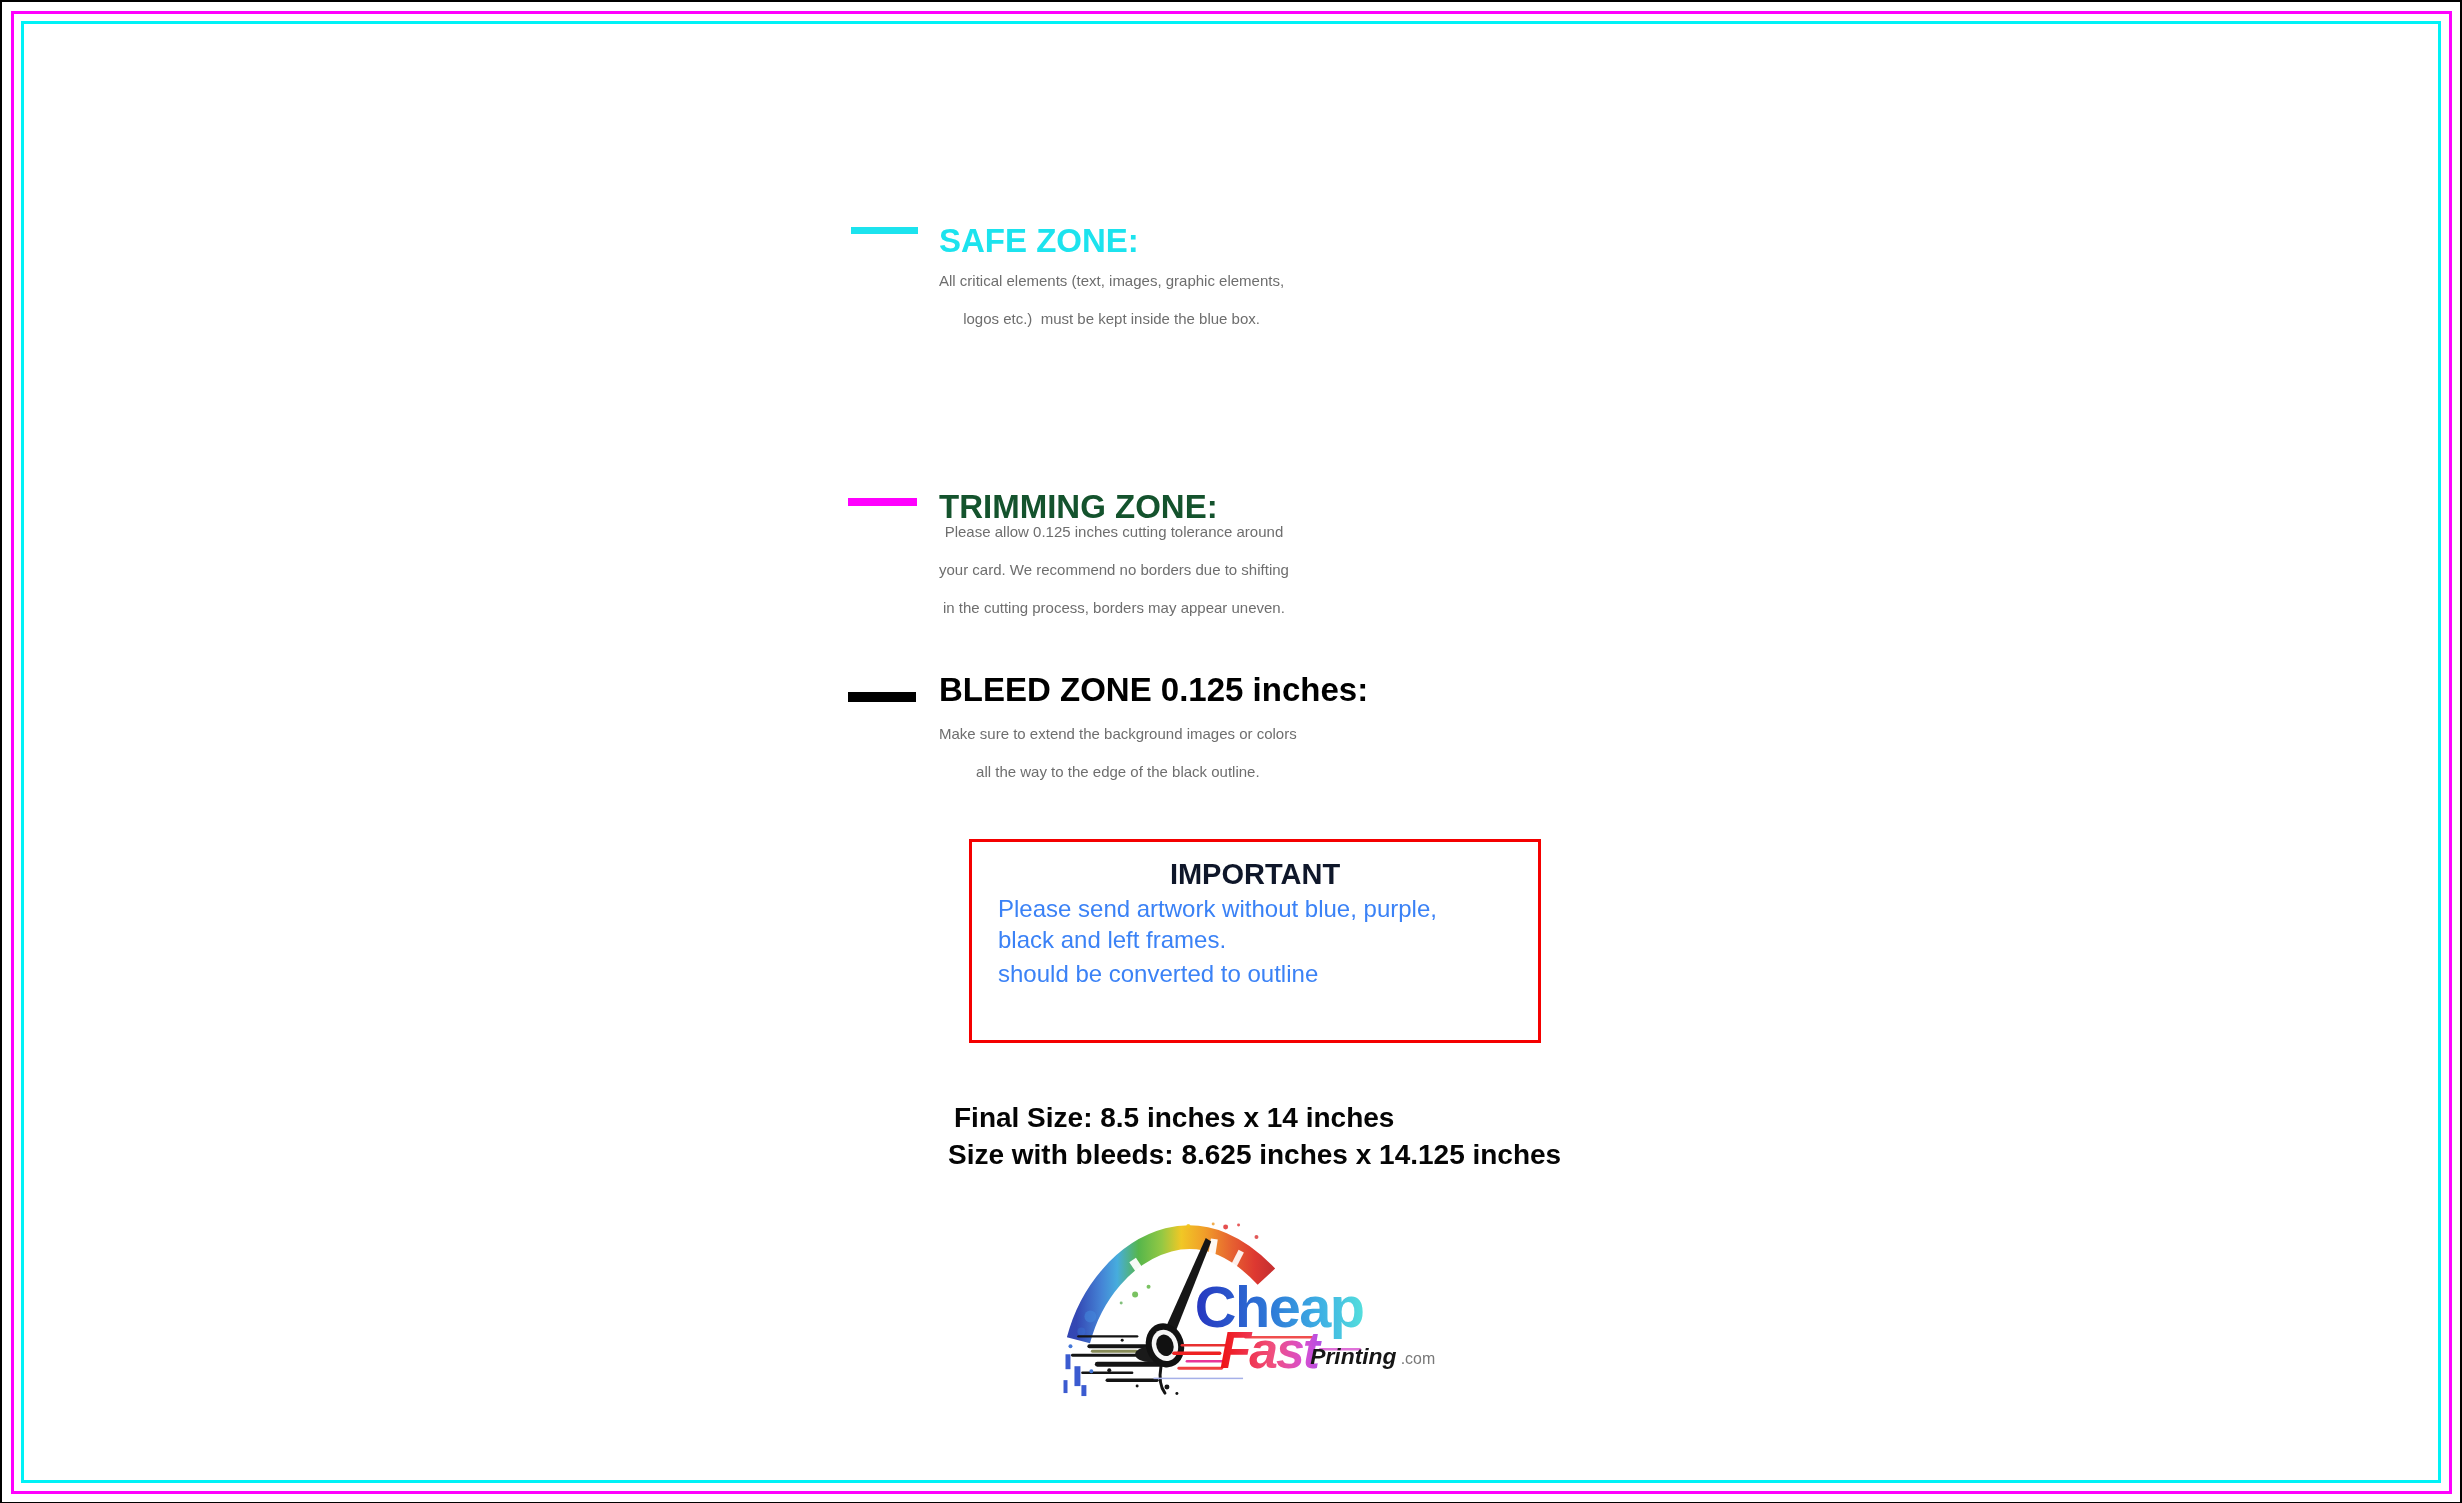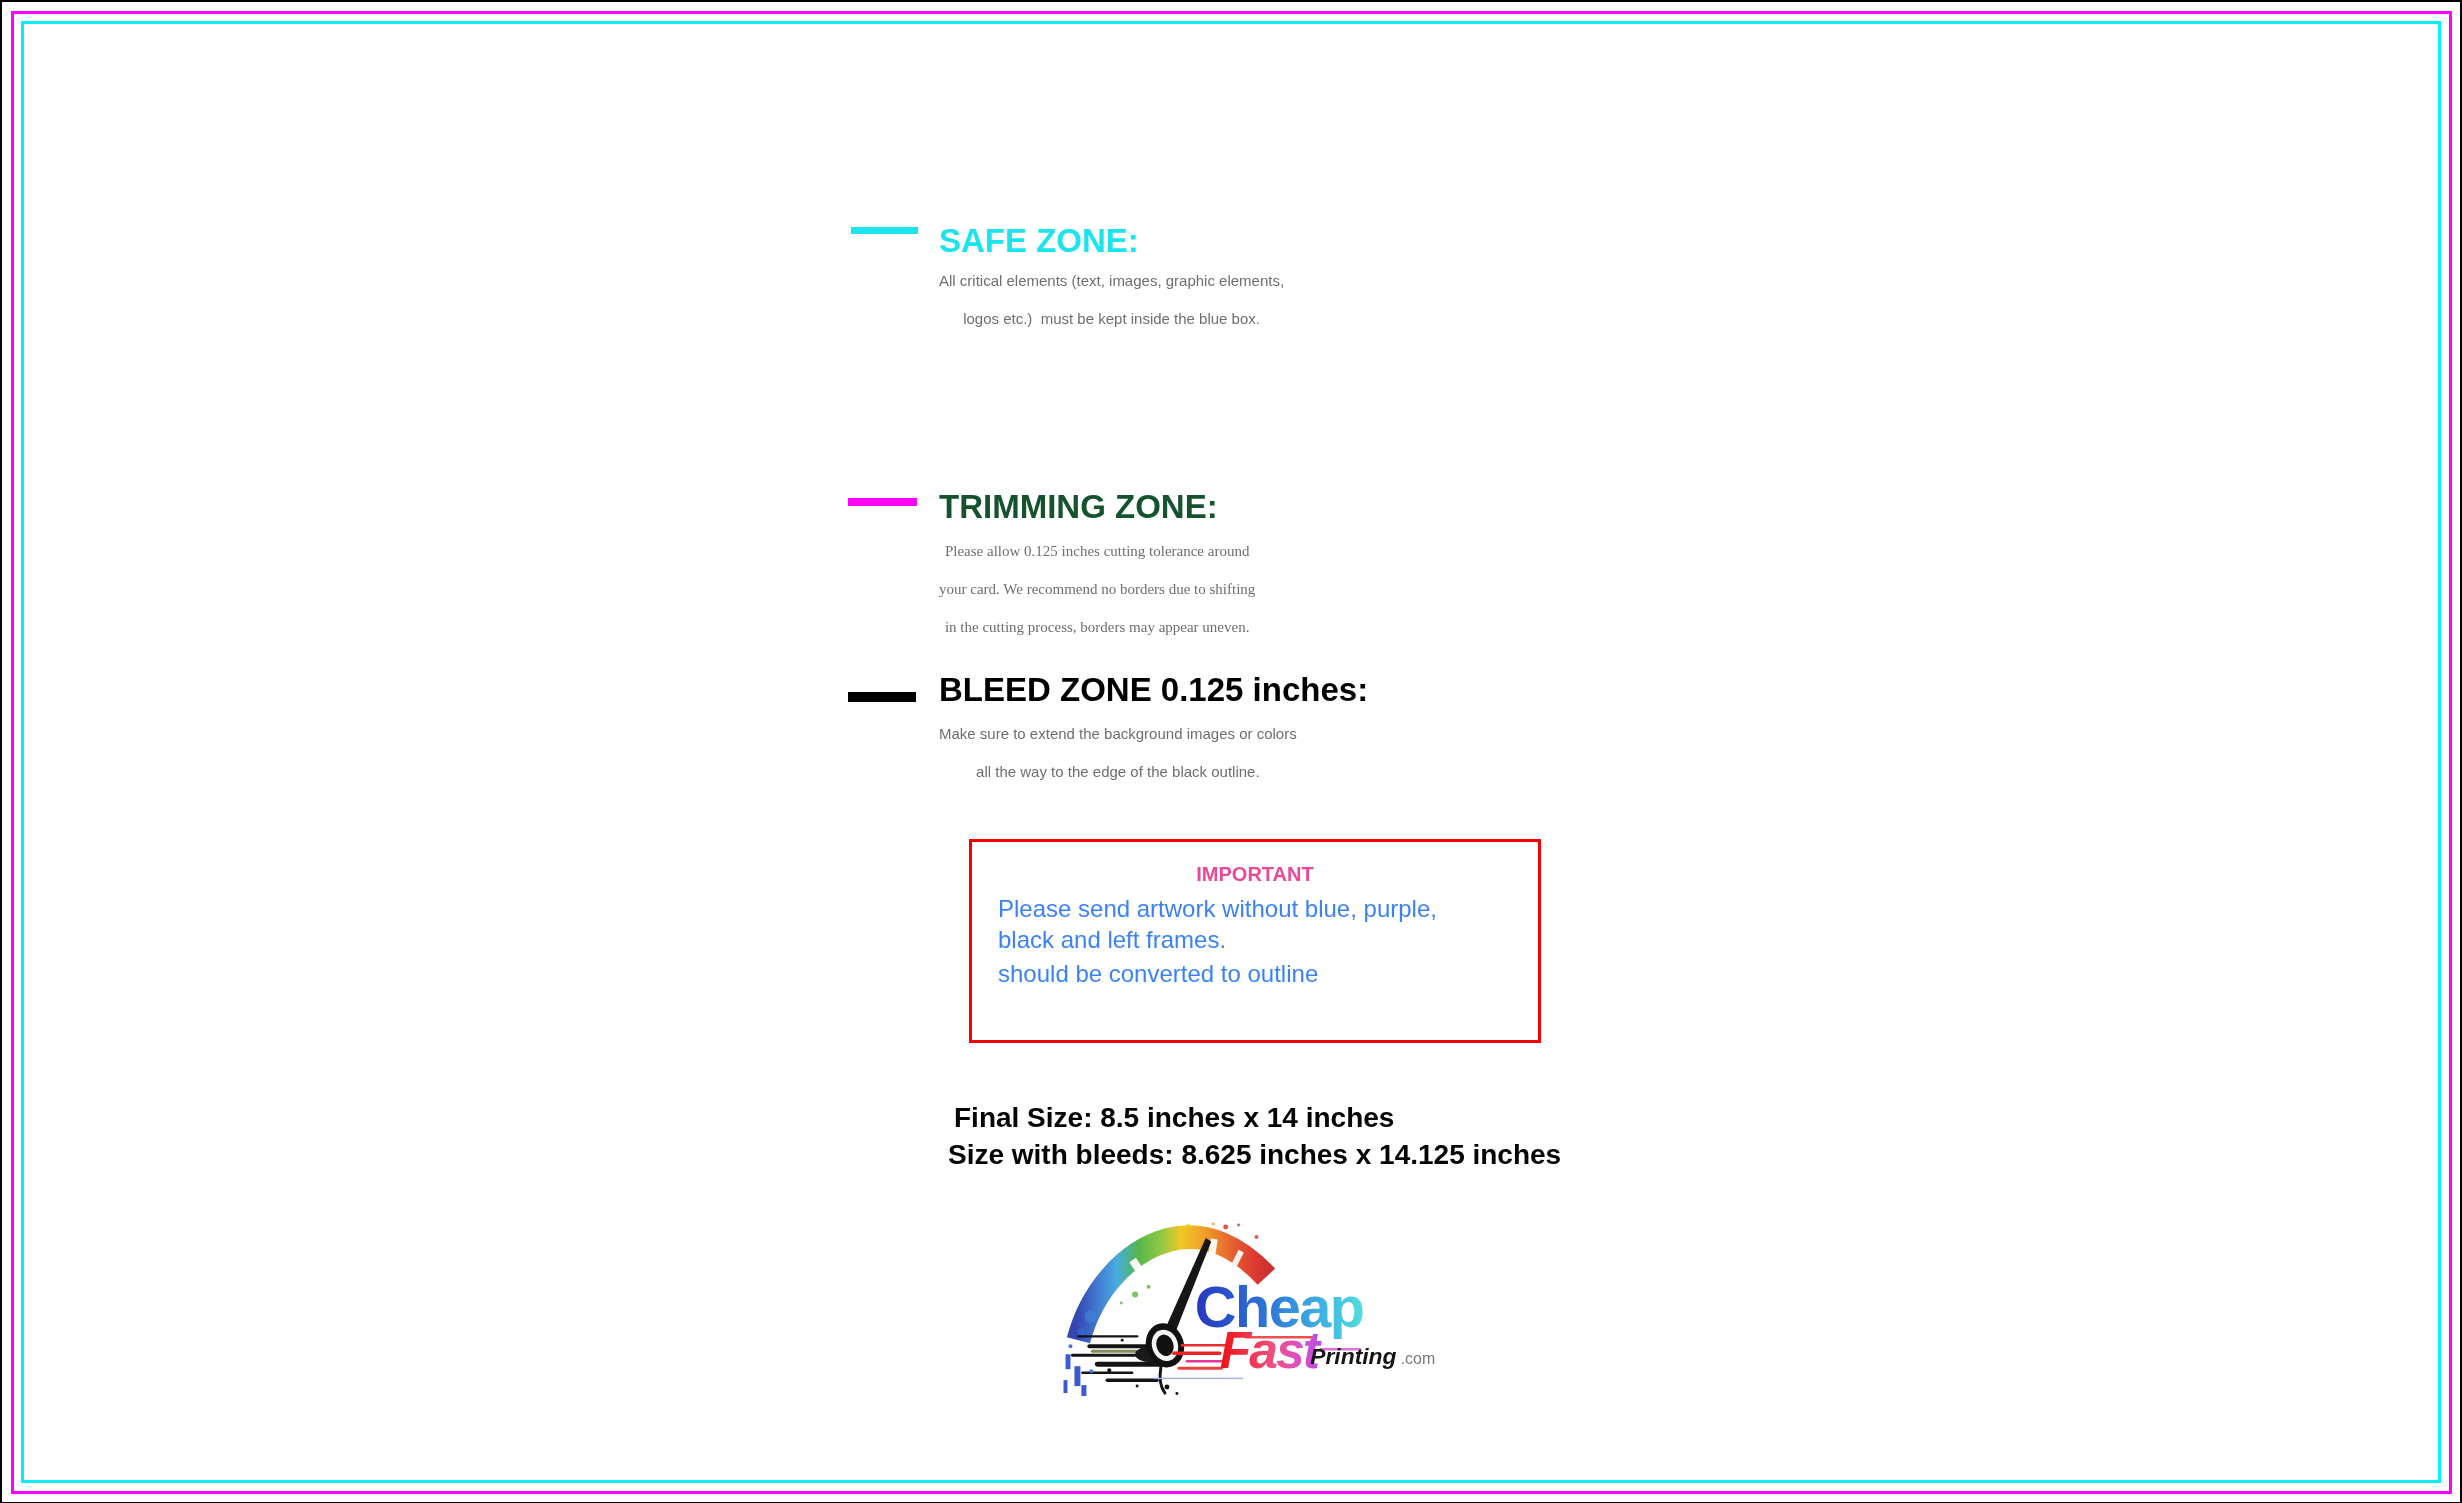--- a/index.html
+++ b/index.html
@@ -31,21 +31,21 @@
   }
   .heading-safe  { top: 223px;  color: #1ce3ee; }
   .heading-trim  { top: 489px;  color: #14532d; }
   .heading-bleed { top: 672px; color: #000000; }
 
   .body-text {
     position: absolute; left: 939px;
     font-size: 15px; line-height: 38px; color: #6e6e6e; text-align: center;
   }
   .body-safe  { top: 262px; }
-  .body-trim  { top: 532px; font-family: Liberation Serif, serif; }
+  .body-trim  { top: 513px; }
   .body-bleed { top: 715px; }
   .body-text .line, .pre { white-space: pre; }
 
   .warning-box {
     position: absolute; left: 969px; top: 365px;
     width: 579px; height: 89px;
     border: 3px solid #12e9f2;
     background: #ffffff;
     padding: 8px 0 0 22px;
   }
@@ -57,21 +57,21 @@
 
   .important-box {
     position: absolute; left: 969px; top: 839px;
     width: 572px; height: 204px;
     border: 3px solid #f40000;
     background: #ffffff;
     padding-top: 18px;
   }
   .important-title {
     text-align: center;
-    font-size: 20px; font-weight: bold; color: #ec4899;
+    font-size: 29px; font-weight: bold; color: #0f172a;
     line-height: 28px; margin-bottom: 5px;
   }
   .important-para {
     margin-left: 26px; margin-right: 10px;
     font-size: 24px; line-height: 31px; color: #3b82f6;
   }
   .important-para + .important-para { margin-top: 3px; }
 
   .sizes {
     position: absolute; left: 948px; top: 1099px;

